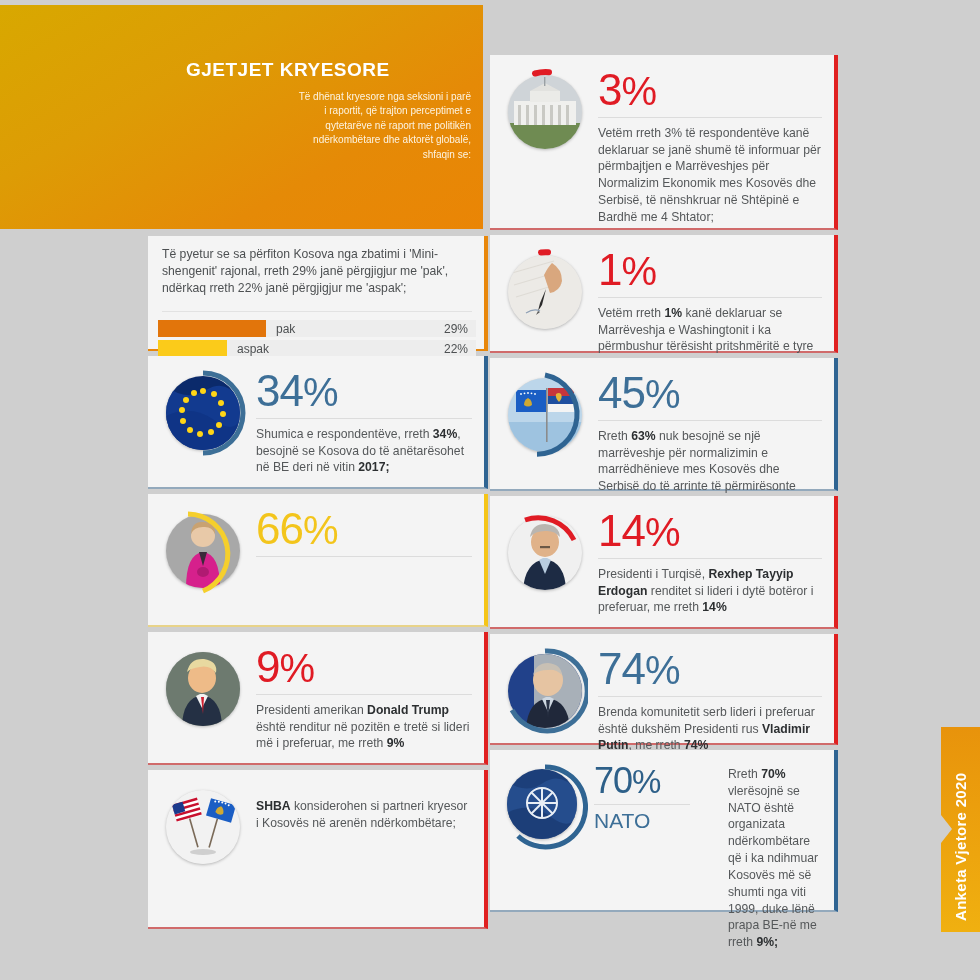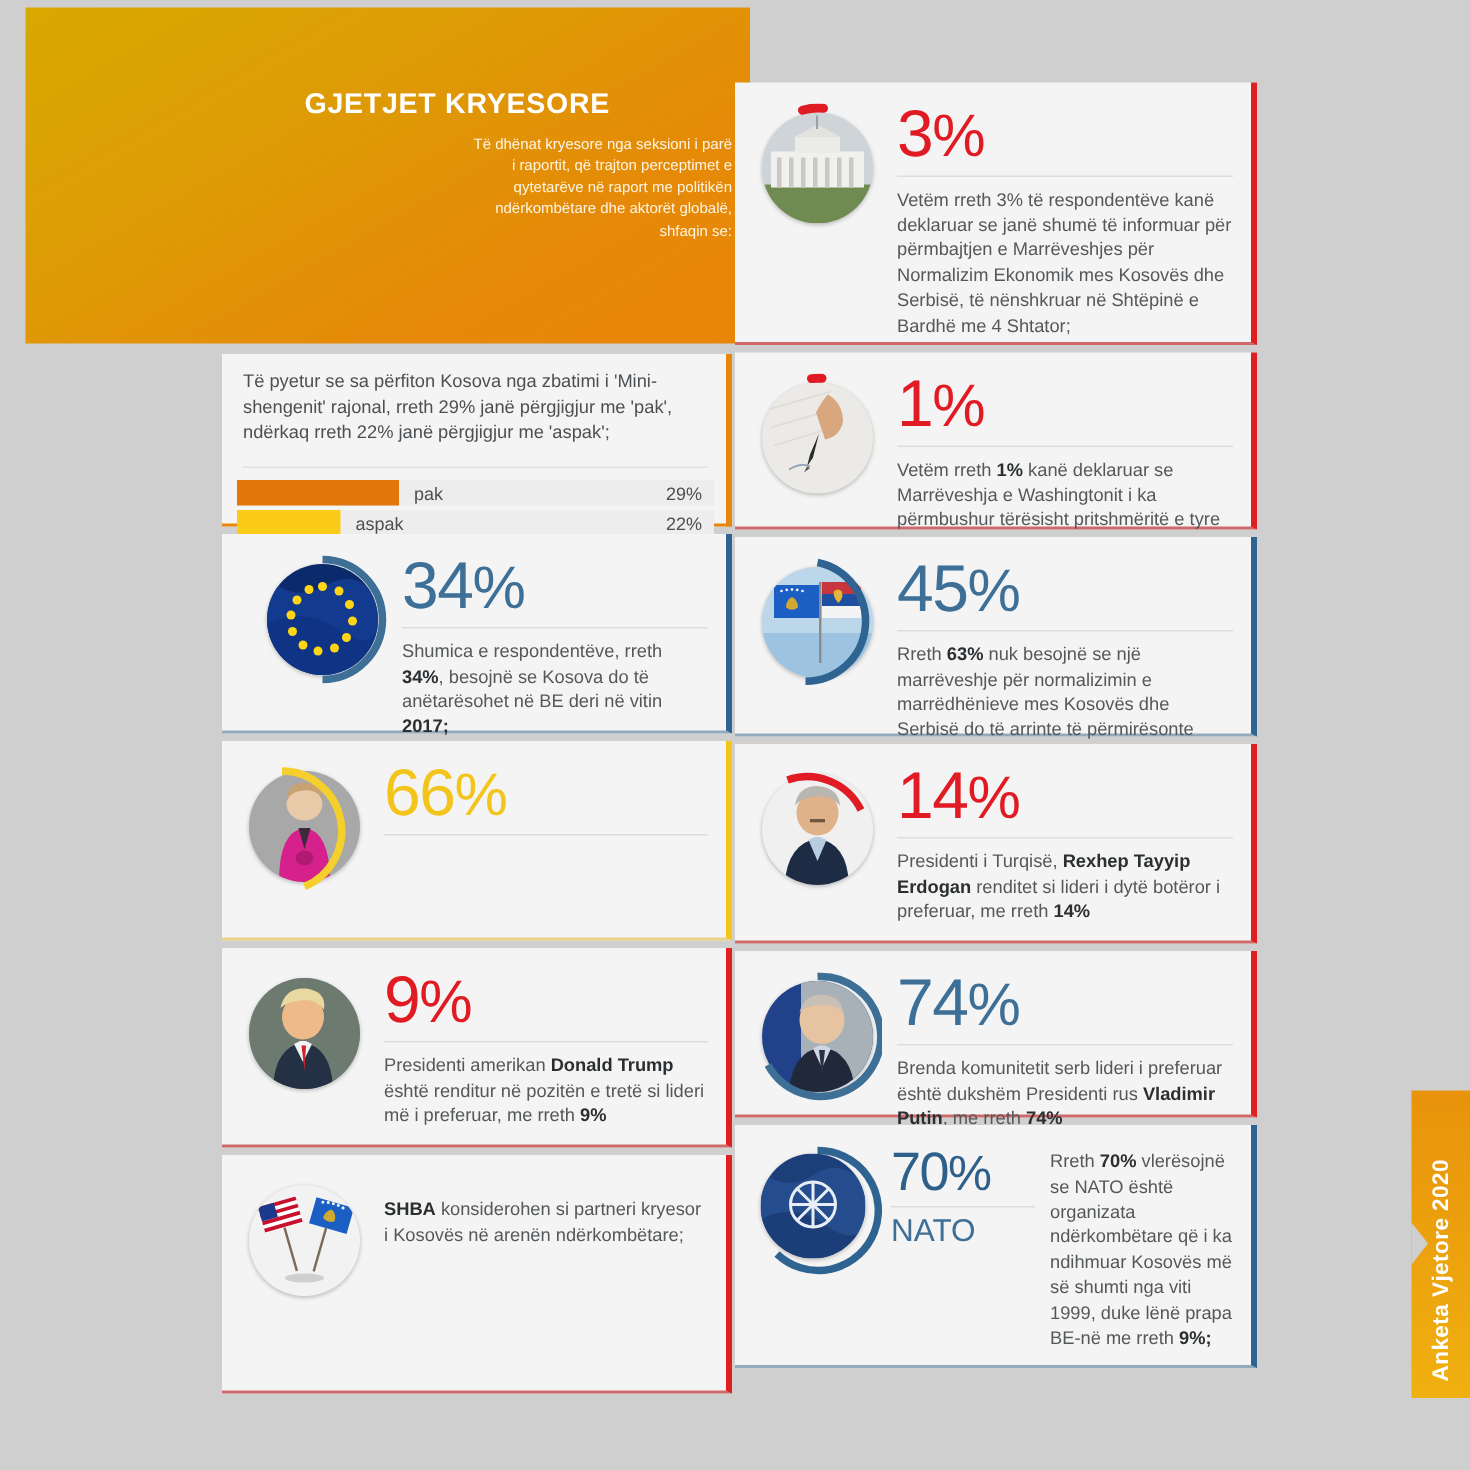--- a/index.html
+++ b/index.html
@@ -7,21 +7,21 @@
     width:980px;height:980px;
     background:#cfcfcf;
     font-family:"Liberation Sans","DejaVu Sans",sans-serif;
     overflow:hidden;
     position:relative;
   }
   #page{position:relative;width:980px;height:980px;}
 
   
   .header-block{
-    position:absolute;left:17px;top:5px;width:483px;height:224px;
+    position:absolute;left:0;top:5px;width:483px;height:224px;
     background:linear-gradient(150deg,#d8a800 0%,#dd9c05 35%,#e58a07 70%,#ea8505 100%);
   }
   .header-inner{position:absolute;left:186px;top:55px;right:12px;}
   .header-title{
     color:#ffffff;font-size:19px;font-weight:bold;letter-spacing:.5px;
     margin:0 0 9px 0;line-height:1.1;
   }
   .header-sub{
     color:#fdf4e2;font-size:10px;line-height:1.45;margin:0;white-space:pre-line;text-align:right;
   }
@@ -133,21 +133,21 @@
           </div>
           <div class="bar-row">
             <div class="bar-swatch" style="width:69px;background:#fbcb1a;"></div>
             <div class="bar-label">aspak</div>
             <div class="bar-value">22%</div>
           </div>
         </div>
       </div>
     </div>
 
-    <div class="card accent-steel" style="height:133px;padding-left:12px;">
+    <div class="card accent-steel" style="height:133px;">
       <div class="card-body">
         <div class="media">
           <div class="circle">
             <svg width="74" height="74" viewBox="0 0 74 74">
               <rect width="74" height="74" fill="#0b2a6b"></rect>
               <path d="M0 10 Q20 26 40 14 T74 24 L74 74 L0 74 Z" fill="#143e99" opacity=".8"></path>
               <path d="M0 40 Q25 28 48 44 T74 40 L74 74 L0 74 Z" fill="#0e3282" opacity=".7"></path>
               <g fill="#ffd617">
                 <circle cx="37" cy="15" r="3"></circle>
                   <circle cx="48" cy="18" r="3"></circle>
@@ -434,21 +434,21 @@
           </div>
           <svg class="ring" viewBox="0 0 86 86">
             <path d="M43 3 A40 40 0 1 1 16 72" fill="none" stroke="#2f6492" stroke-width="5"></path>
           </svg>
         </div>
         <div class="content nato-num" style="flex:0 0 96px;margin-right:10px;">
           <div class="bignum navy" style="font-size:36px;"><span>70</span><span class="pct" style="font-size:33px;">%</span></div>
           <div class="rule" style="margin:4px 0 3px 0;"></div>
           <div class="nlabel">NATO</div>
         </div>
-        <div class="content" style="padding-top:2px;">
+        <div class="content" style="padding-top:2px;margin-left:28px;">
           <p class="desc">Rreth <b>70%</b> vlerësojnë se NATO është organizata ndërkombëtare që i ka ndihmuar Kosovës më së shumti nga viti 1999, duke lënë prapa BE-në me rreth <b>9%;</b></p>
         </div>
       </div>
     </div>
 
   </div>
 
   <div class="sidebar">
 
     

